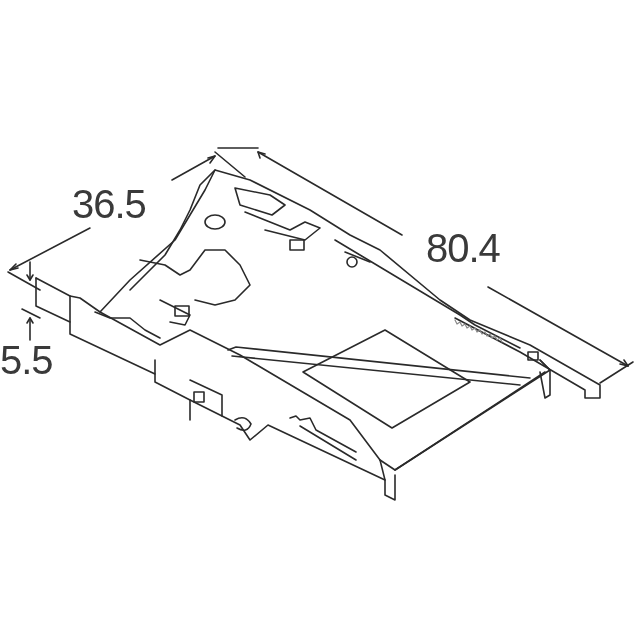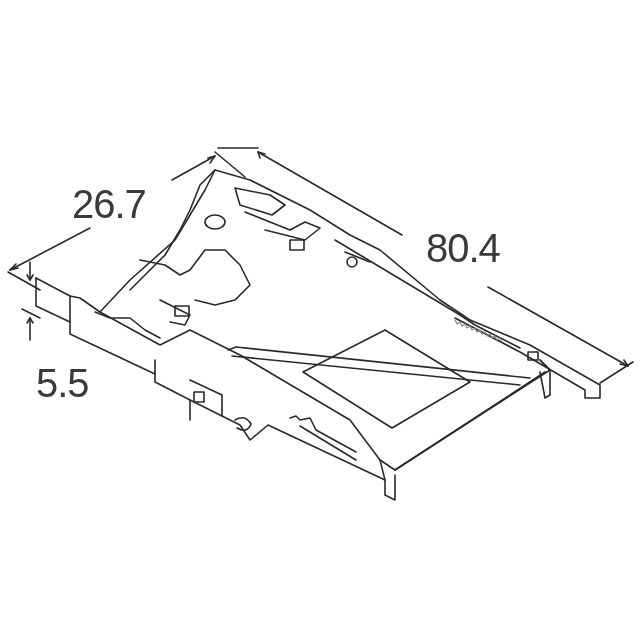--- a/index.html
+++ b/index.html
@@ -74,15 +74,15 @@
       <path d="M455,320 l2,4 l3,-2 l2,4 l3,-2 l2,4 l3,-2 l2,4 l3,-2 l2,4 l3,-2 l2,4 l3,-2 l2,4 l3,-2 l2,4 l3,-2 l2,4 l3,-2 l2,4" stroke="#888" stroke-width="1.2"></path>
       <rect x="528" y="352" width="10" height="8"></rect>
 
       <polyline points="290,418 296,416 300,420 310,418 316,430 356,452"></polyline>
       <polyline points="300,426 356,460"></polyline>
       <rect x="194" y="392" width="10" height="10"></rect>
     </g>
   </g>
 </svg>
 
-<div class="dim-label" style="left:72px; top:184px;">26.7</div>
+<div class="dim-label" style="left:72px; top:184px;">36.5</div>
 <div class="dim-label" style="left:426px; top:228px;">80.4</div>
-<div class="dim-label" style="left:0px; top:363px;padding-left:36px;">5.5</div>
+<div class="dim-label" style="left:0px; top:340px;">5.5</div>
 
 </body></html>

